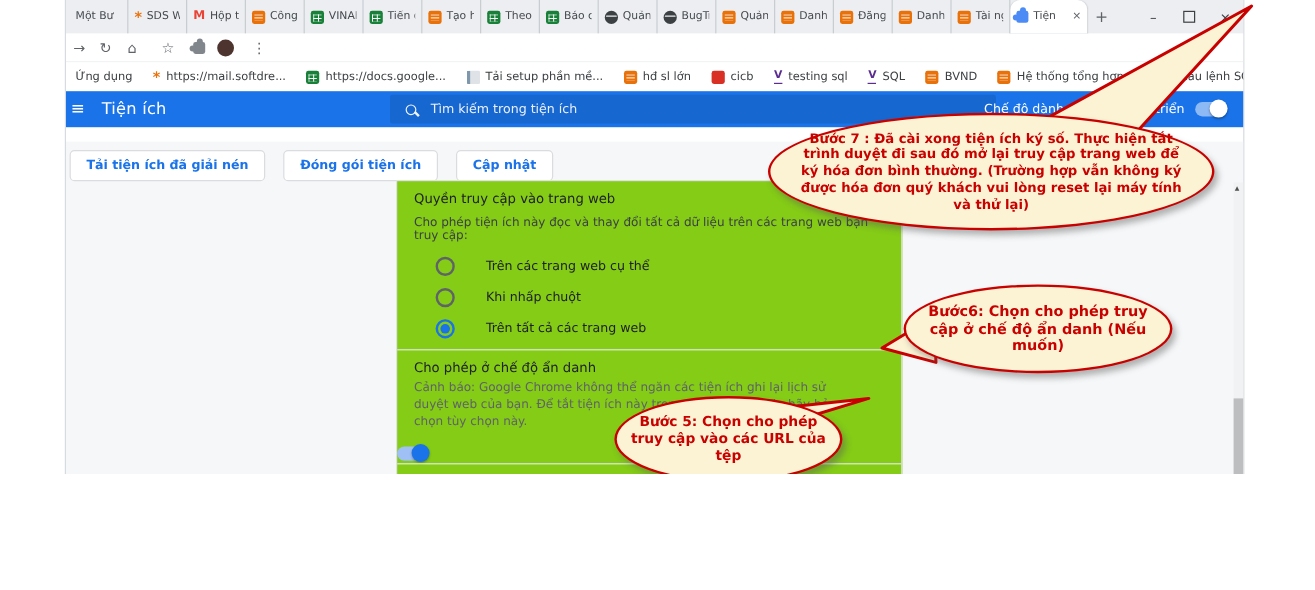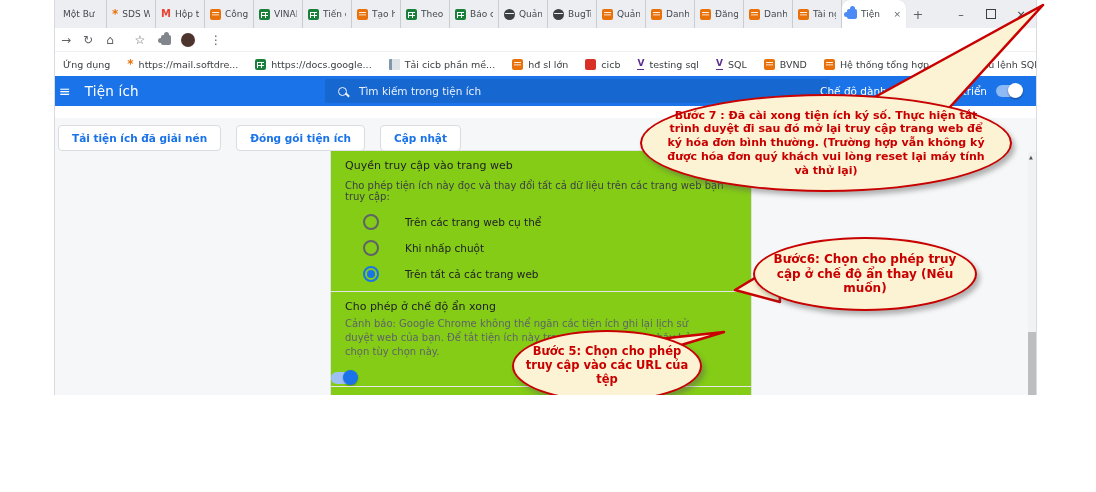--- a/index.html
+++ b/index.html
@@ -220,21 +220,21 @@
         <div class="bm">
           <span class="ic ic-star">*</span>
           <span class="bm-label">https://mail.softdre...</span>
         </div>
         <div class="bm">
           <span class="ic ic-sheet"></span>
           <span class="bm-label">https://docs.google...</span>
         </div>
         <div class="bm">
           <span class="ic ic-setup"></span>
-          <span class="bm-label">Tải cicb phần mề...</span>
+          <span class="bm-label">Tải setup phần mề...</span>
         </div>
         <div class="bm">
           <span class="ic ic-invoice"></span>
           <span class="bm-label">hđ sl lớn</span>
         </div>
         <div class="bm">
           <span class="ic ic-red"></span>
           <span class="bm-label">cicb</span>
         </div>
         <div class="bm">
@@ -292,21 +292,21 @@
                 <span class="radio"></span>
                 <span class="radio-label">Khi nhấp chuột</span>
               </div>
               <div class="radio-row">
                 <span class="radio sel"></span>
                 <span class="radio-label">Trên tất cả các trang web</span>
               </div>
             </div>
         </div>
         <div id="rows">
-            <div class="row"><div class="row-title">Cho phép ở chế độ ẩn xong</div><div class="row-desc">Cảnh báo: Google Chrome không thể ngăn các tiện ích ghi lại lịch sử duyệt web của bạn. Để tắt tiện ích này trong chế độ ẩn danh, hãy bỏ chọn tùy chọn này.</div><span class="row-ctl tgl on"></span></div>
+            <div class="row"><div class="row-title">Cho phép ở chế độ ẩn danh</div><div class="row-desc">Cảnh báo: Google Chrome không thể ngăn các tiện ích ghi lại lịch sử duyệt web của bạn. Để tắt tiện ích này trong chế độ ẩn danh, hãy bỏ chọn tùy chọn này.</div><span class="row-ctl tgl on"></span></div>
             <div class="row"><div class="row-title">Cho phép truy cập vào các URL của tệp</div><span class="row-ctl tgl on"></span></div>
             <div class="row"><div class="row-title">Thu thập lỗi</div><span class="row-ctl tgl off"></span></div>
             <div class="row">
               <div class="row-title">Mở trang web của tiện ích</div>
               <span class="row-ctl"><svg viewBox="0 0 12 12" width="11" height="11">
                   <path d="M1.5 2.5h4v1.2H2.7v5.6h5.6V6.5h1.2v4H1.5z" fill="#5f6368"></path>
                   <path d="M6.8 1.5h3.7v3.7L9.1 3.8 6.4 6.5 5.5 5.6 8.2 2.9z" fill="#5f6368"></path>
                 </svg></span>
             </div>
           </div>
@@ -322,18 +322,18 @@
   <svg class="overlay" width="1096" height="492" viewBox="0 0 1096 492">
     <polygon points="1043,5 875,97 940,118" fill="#fcf3d4" stroke="#c80000" stroke-width="2.5" stroke-linejoin="round"></polygon>
     <polygon points="735,290 778,264 780,302" fill="#fcf3d4" stroke="#c80000" stroke-width="2.5" stroke-linejoin="round"></polygon>
     <polygon points="724,332 640,341 612,366" fill="#fcf3d4" stroke="#c80000" stroke-width="2.5" stroke-linejoin="round"></polygon>
   </svg>
 
   <div class="bubble bubble-7">
     <div class="bubble-text">Bước 7 : Đã cài xong tiện ích ký số. Thực hiện tắt trình duyệt đi sau đó mở lại truy cập trang web để ký hóa đơn bình thường. (Trường hợp vẫn không ký được hóa đơn quý khách vui lòng reset lại máy tính và thử lại)</div>
   </div>
   <div class="bubble bubble-6">
-    <div class="bubble-text">Bước6: Chọn cho phép truy cập ở chế độ ẩn thay (Nếu muốn)</div>
+    <div class="bubble-text">Bước6: Chọn cho phép truy cập ở chế độ ẩn danh (Nếu muốn)</div>
   </div>
   <div class="bubble bubble-5">
     <div class="bubble-text">Bước 5: Chọn cho phép truy cập vào các URL của tệp</div>
   </div>
 </div>
 
 </body></html>

